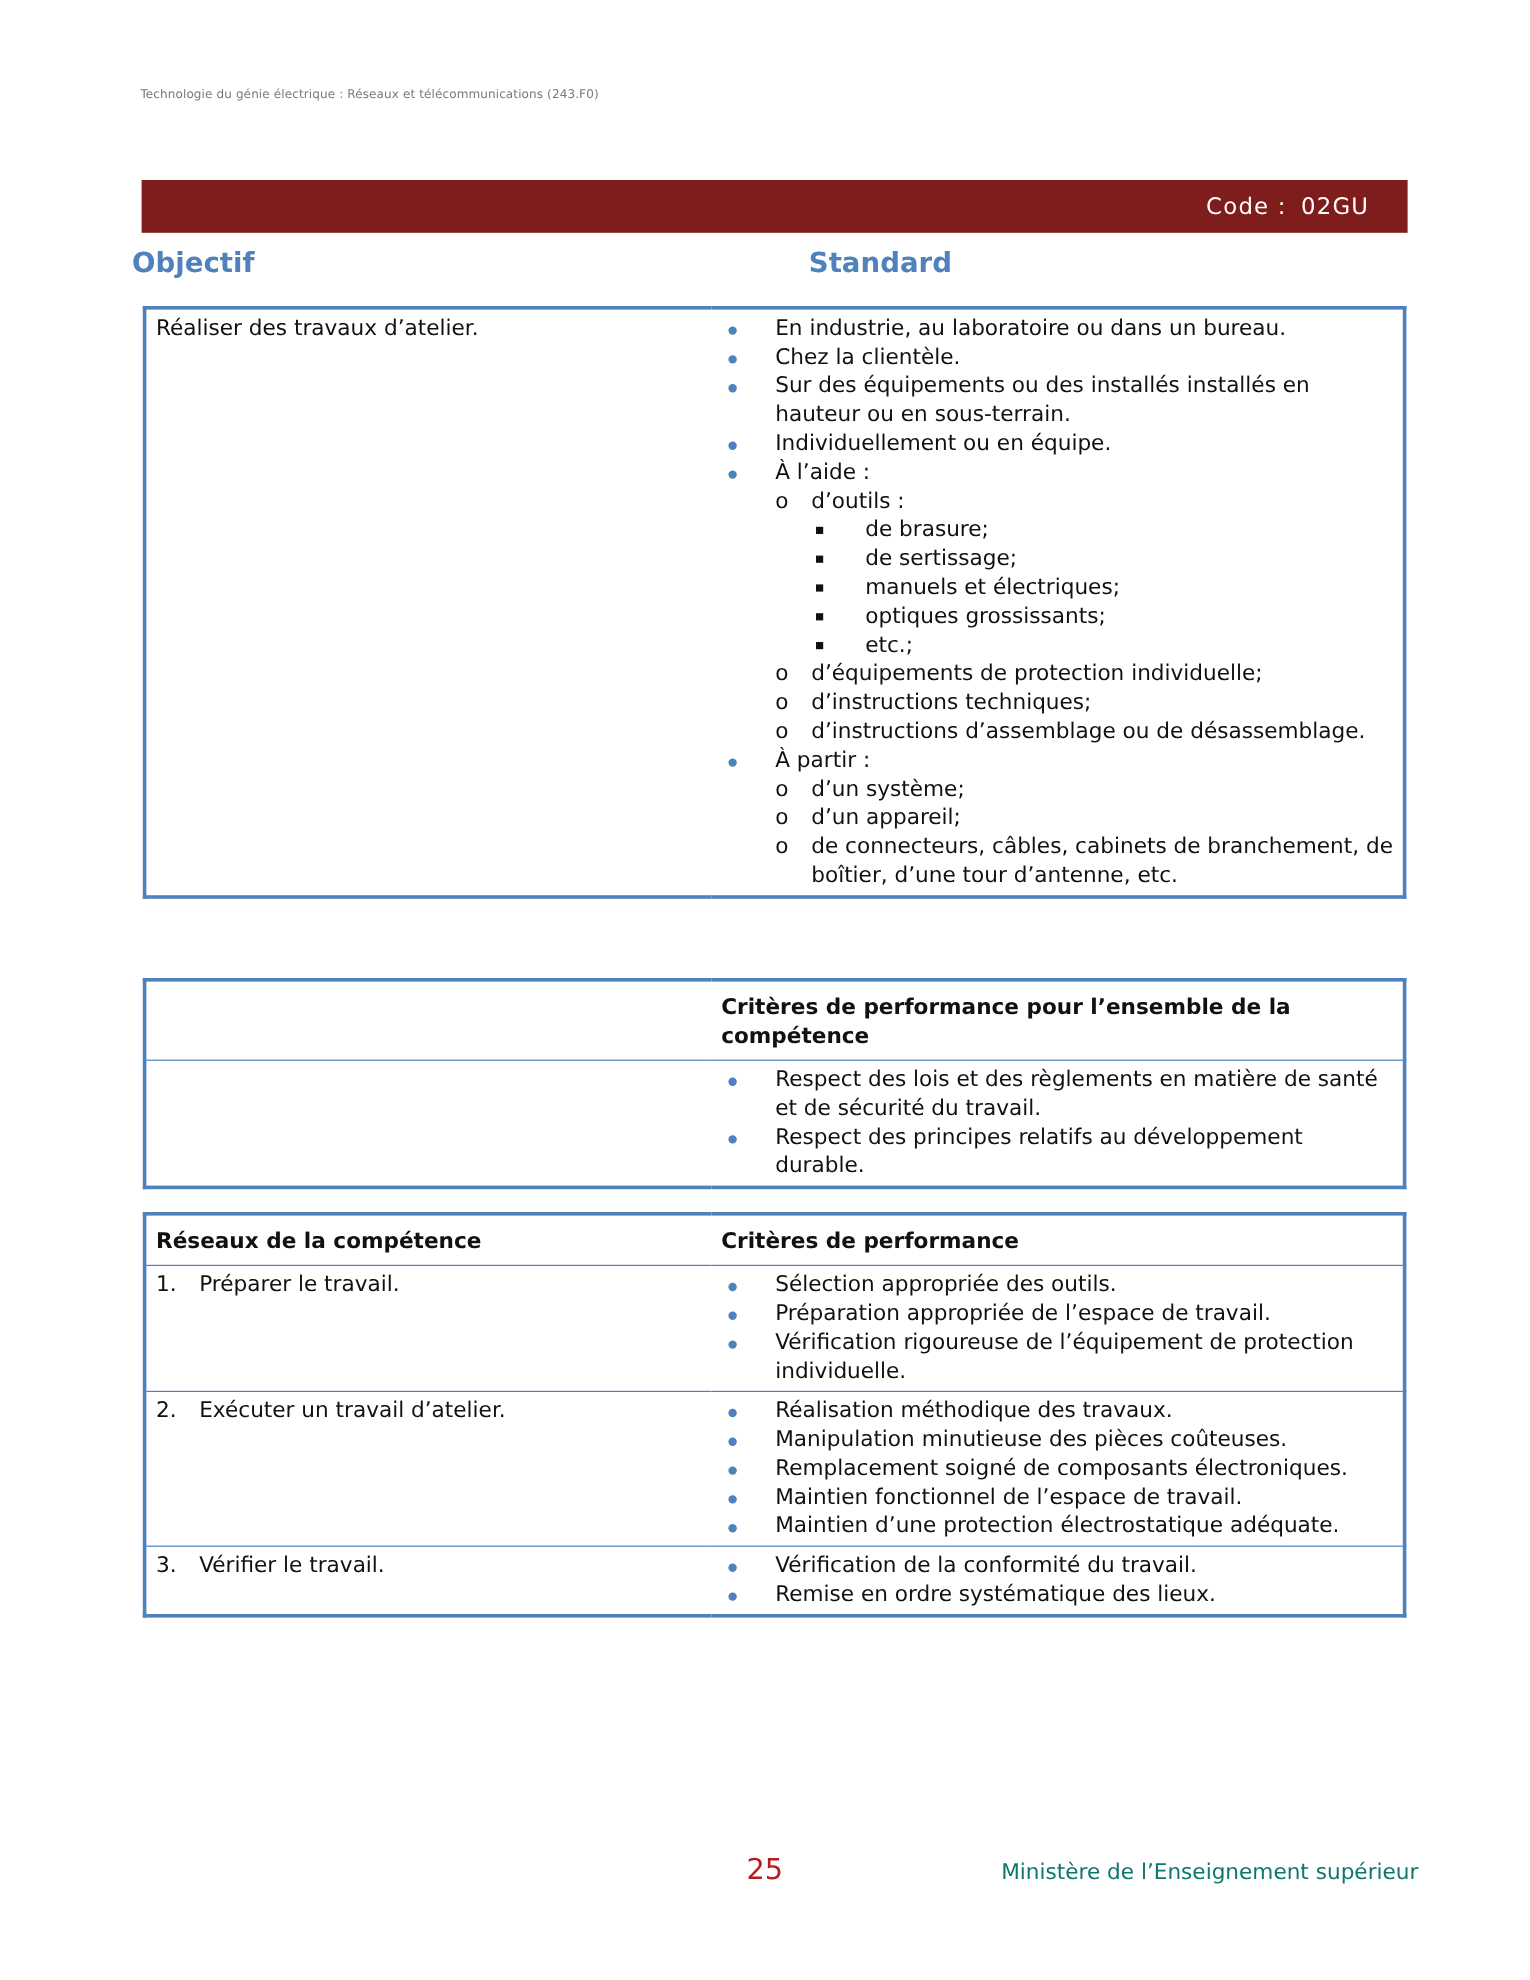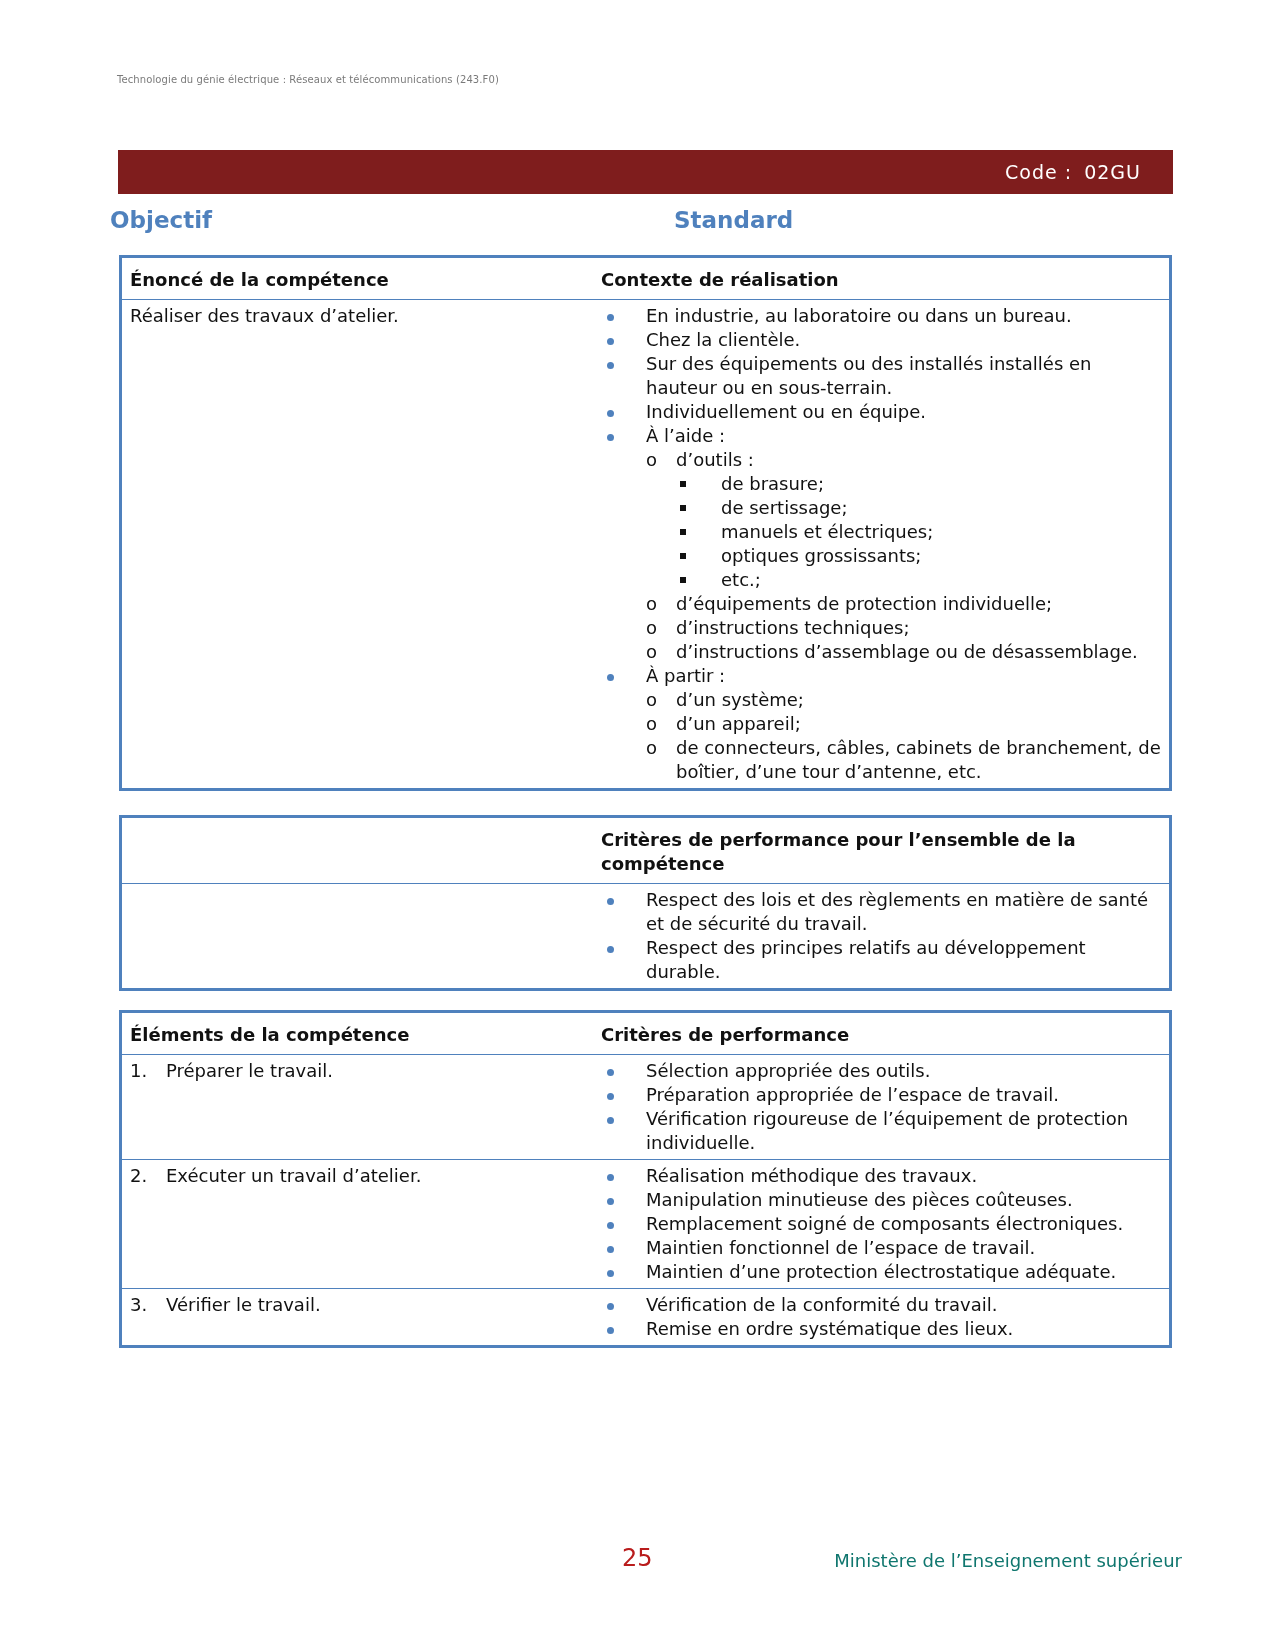--- a/index.html
+++ b/index.html
@@ -46,24 +46,20 @@
   <div class="code-text">
     <span>Code :</span><span>02GU</span>
   </div>
 </div>
 
 <div class="section-title obj">Objectif</div>
 <div class="section-title std">Standard</div>
 
 <table class="block t1">
   <tbody>
-      <tr class="head">
-    <td class="left">Énoncé de la compétence</td>
-    <td class="right">Contexte de réalisation</td>
-  </tr>
   <tr class="row">
     <td class="left">Réaliser des travaux d’atelier.</td>
     <td class="right">
       <ul class="l1">
         <li><span class="dot"></span><span>En industrie, au laboratoire ou dans un bureau.</span></li>
         <li><span class="dot"></span><span>Chez la clientèle.</span></li>
         <li><span class="dot"></span><span>Sur des équipements ou des installés installés en hauteur ou en sous-terrain.</span></li>
         <li><span class="dot"></span><span>Individuellement ou en équipe.</span></li>
         <li><span class="dot"></span><span>À l’aide :</span>
           <ul class="l2">
@@ -108,21 +104,21 @@
         <li><span class="dot"></span><span>Respect des principes relatifs au développement durable.</span></li>
       </ul>
     </td>
   </tr>
 </tbody>
   </table>
 
 <table class="block t3">
   <tbody>
       <tr class="head">
-    <td class="left">Éléments de la compétence</td>
+    <td class="left">Réseaux de la compétence</td>
     <td class="right">Critères de performance</td>
   </tr>
   <tr class="row">
     <td class="left"><span class="num">1.</span><span>Préparer le travail.</span></td>
     <td class="right">
       <ul class="l1">
         <li><span class="dot"></span><span>Sélection appropriée des outils.</span></li>
         <li><span class="dot"></span><span>Préparation appropriée de l’espace de travail.</span></li>
         <li><span class="dot"></span><span>Vérification rigoureuse de l’équipement de protection individuelle.</span></li>
       </ul>

